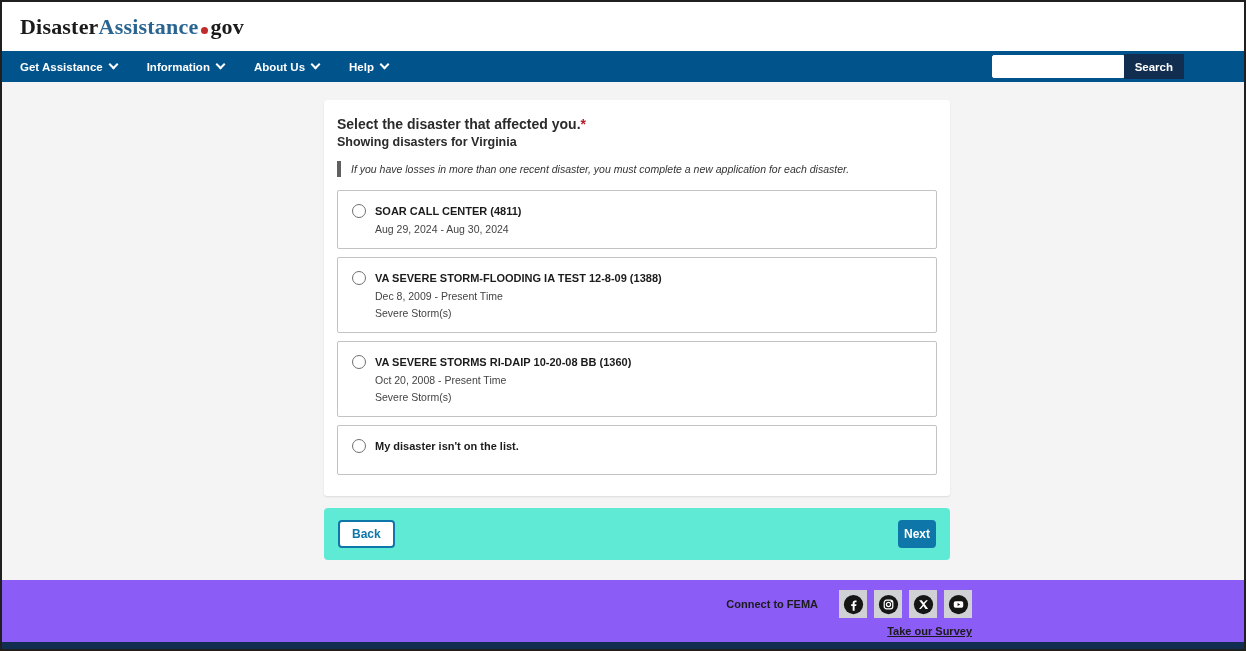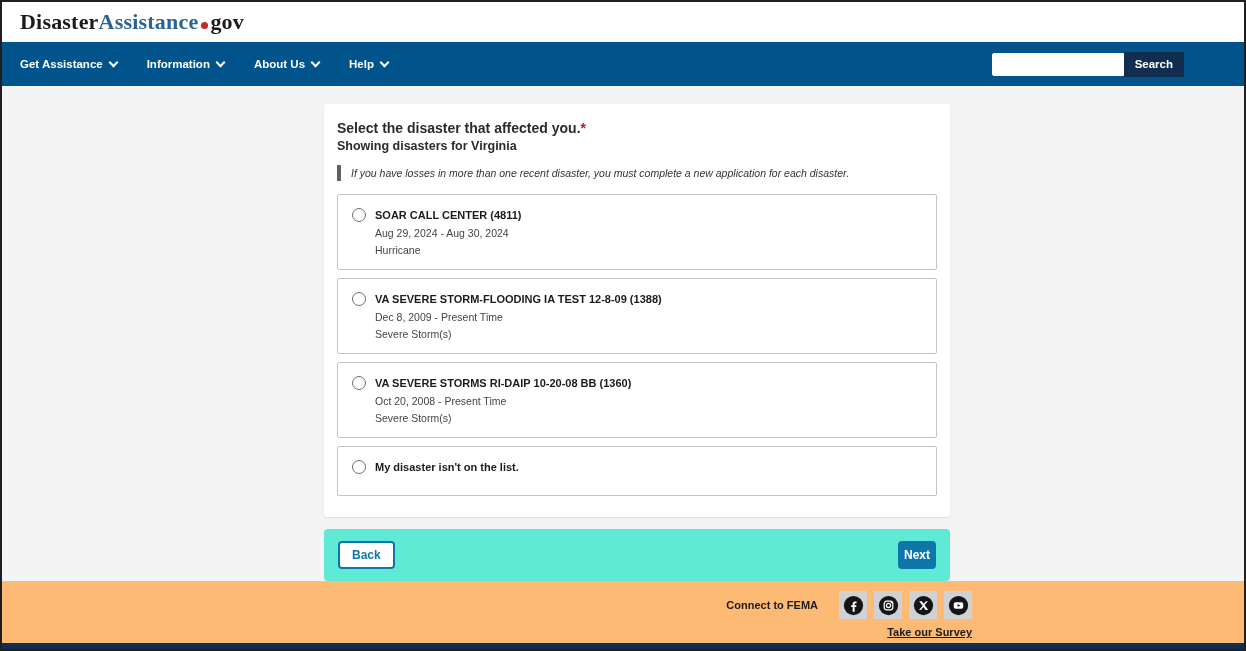--- a/index.html
+++ b/index.html
@@ -4,27 +4,27 @@
 <style>
   * { margin:0; padding:0; box-sizing:border-box; }
   html,body { background:#888; }
   body { font-family:"Liberation Sans", sans-serif; }
   .page {
     width:1246px; height:651px; border:2px solid #1f1f1f; background:#f4f4f5;
     display:flex; flex-direction:column; overflow:hidden; margin:0 auto;
   }
 
   
-  .header { height:40px; background:#ffffff; display:flex; align-items:center; padding-left:18px; flex:0 0 auto; }
+  .header { height:49px; background:#ffffff; display:flex; align-items:center; padding-left:18px; flex:0 0 auto; }
   .logo { font-family:"Liberation Serif", serif; font-size:22px; font-weight:700; color:#1b1b1b; letter-spacing:.2px; cursor:pointer; display:flex; align-items:baseline; }
   .logo .blue { color:#2a6592; }
   .logo-dot { display:inline-block; width:7px; height:7px; border-radius:50%; background:#c02b2b; margin:0 2px 1px 3px; }
 
   
-  .navbar { height:44px; background:#00538b; display:flex; align-items:center; padding:0 60px 0 18px; flex:0 0 auto; }
+  .navbar { height:31px; background:#00538b; display:flex; align-items:center; padding:0 60px 0 18px; flex:0 0 auto; }
   .nav-item { color:#fff; font-weight:700; font-size:11.5px; margin-right:30px; display:flex; align-items:center; cursor:pointer; white-space:nowrap; }
   .chev { width:7px; height:7px; border-right:2px solid #fff; border-bottom:2px solid #fff; transform:rotate(45deg); display:inline-block; margin:-4px 0 0 7px; }
   .searchbox { margin-left:auto; display:flex; align-items:center; }
   .searchbox input { width:132px; height:23px; border:1px solid #fff; border-radius:2px 0 0 2px; padding:0 6px; font-size:12px; outline:none; }
   .searchbox button { height:25px; background:#112e51; color:#fff; font-weight:700; font-size:11.5px; border:none; padding:0 11px; cursor:pointer; font-family:"Liberation Sans", sans-serif; }
 
   
   .main { flex:1 1 auto; background:#f4f4f5; padding-top:18px; }
   .card { width:626px; margin-left:322px; background:#fff; border-radius:3px; padding:16px 13px 21px 13px; box-shadow:0 1px 2px rgba(0,0,0,.10); }
   .heading { font-size:14px; font-weight:700; color:#2b2b2b; }
@@ -37,21 +37,21 @@
   .radio { width:14px; height:14px; border:1px solid #707070; border-radius:50%; background:#fff; flex:0 0 auto; margin-right:9px; cursor:pointer; }
   .option-title { font-size:11px; font-weight:700; color:#1b1b1b; }
   .option-sub { font-size:10.5px; color:#444; margin:5px 0 0 23px; }
 
   .btnbar { width:626px; margin:12px 0 0 322px; background:#5eead4; border-radius:4px; padding:12px 14px; display:flex; justify-content:space-between; align-items:center; }
   .btn { font-weight:700; font-size:12px; border-radius:4px; padding:5px 12px; cursor:pointer; font-family:"Liberation Sans", sans-serif; }
   .btn-back { background:#fff; border:2px solid #0e76a8; color:#0e76a8; }
   .btn-next { background:#0e76a8; border:2px solid #0e76a8; color:#fff; padding:5px 4px; }
 
   
-  .footer { flex:0 0 auto; height:62px; background:#fdba74; padding:10px 272px 0 0; display:flex; flex-direction:column; align-items:flex-end; }
+  .footer { flex:0 0 auto; height:62px; background:#8b5cf6; padding:10px 272px 0 0; display:flex; flex-direction:column; align-items:flex-end; }
   .fema-row { display:flex; align-items:center; }
   .connect-label { font-weight:700; font-size:11px; color:#1b1b1b; margin-right:14px; }
   .tile { width:28px; height:28px; background:#d0d1d4; display:flex; align-items:center; justify-content:center; margin-left:7px; cursor:pointer; }
   .tile svg { display:block; }
   .survey { margin-top:7px; font-weight:700; font-size:11px; color:#1b1b1b; text-decoration:underline; cursor:pointer; }
   .bottombar { flex:0 0 auto; height:7px; background:#112e51; }
 </style>
 </head>
 <body>
 
@@ -96,21 +96,20 @@
       <div class="note">If you have losses in more than one recent disaster, you must complete a new application for each disaster.</div>
 
       <div class="options">
 
         <div class="option">
           <div class="option-head">
             <span class="radio"></span>
             <span class="option-title">SOAR CALL CENTER (4811)</span>
           </div>
           <div class="option-sub">Aug 29, 2024 - Aug 30, 2024</div>
-          <div class="option-sub">Hurricane</div>
         </div>
 
         <div class="option">
           <div class="option-head">
             <span class="radio"></span>
             <span class="option-title">VA SEVERE STORM-FLOODING IA TEST 12-8-09 (1388)</span>
           </div>
           <div class="option-sub">Dec 8, 2009 - Present Time</div>
           <div class="option-sub">Severe Storm(s)</div>
         </div>

